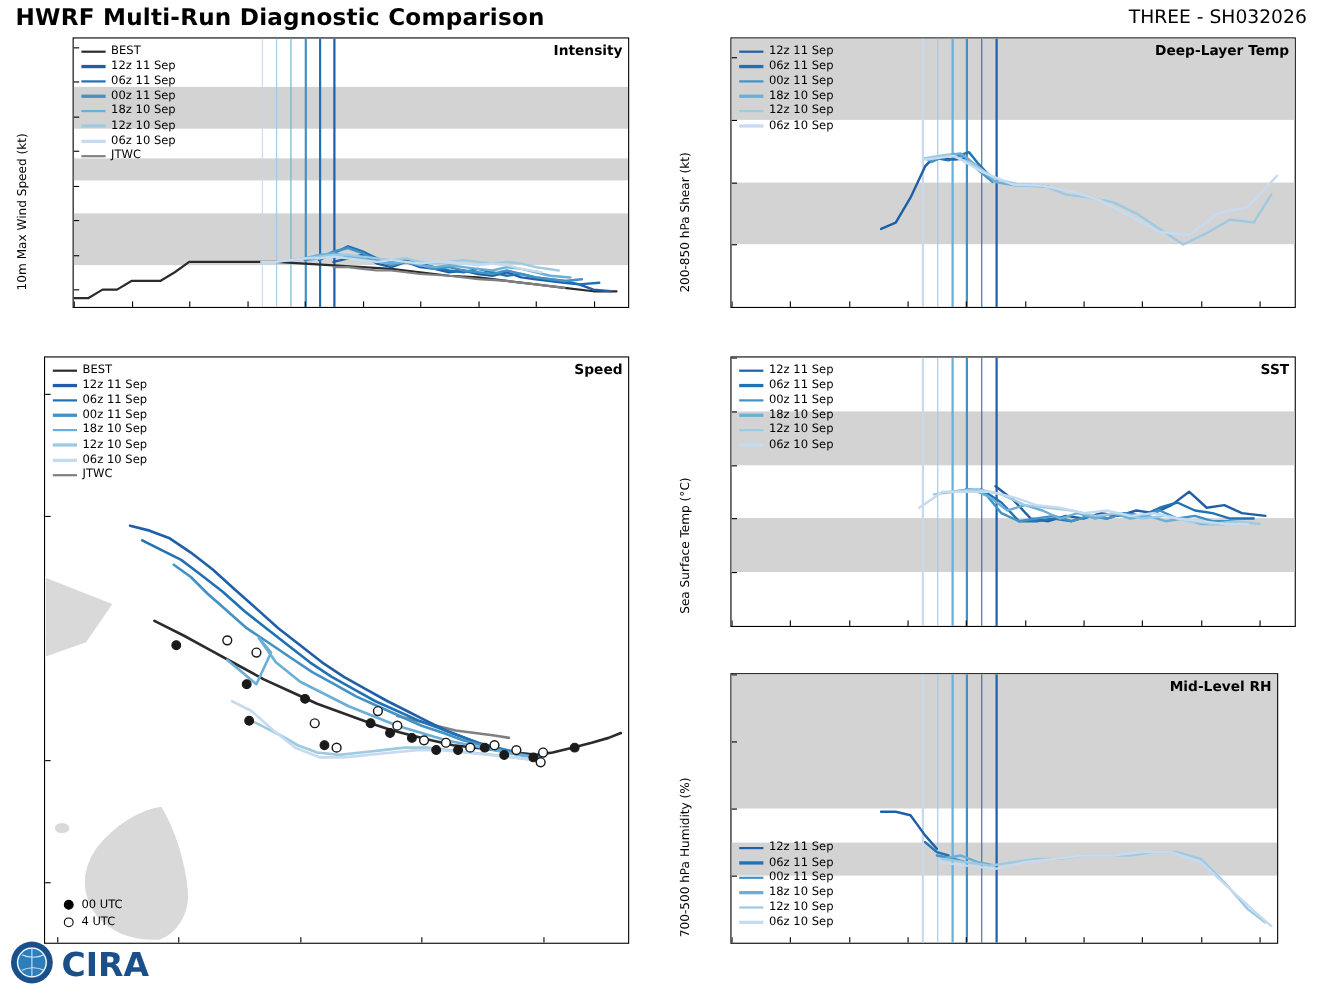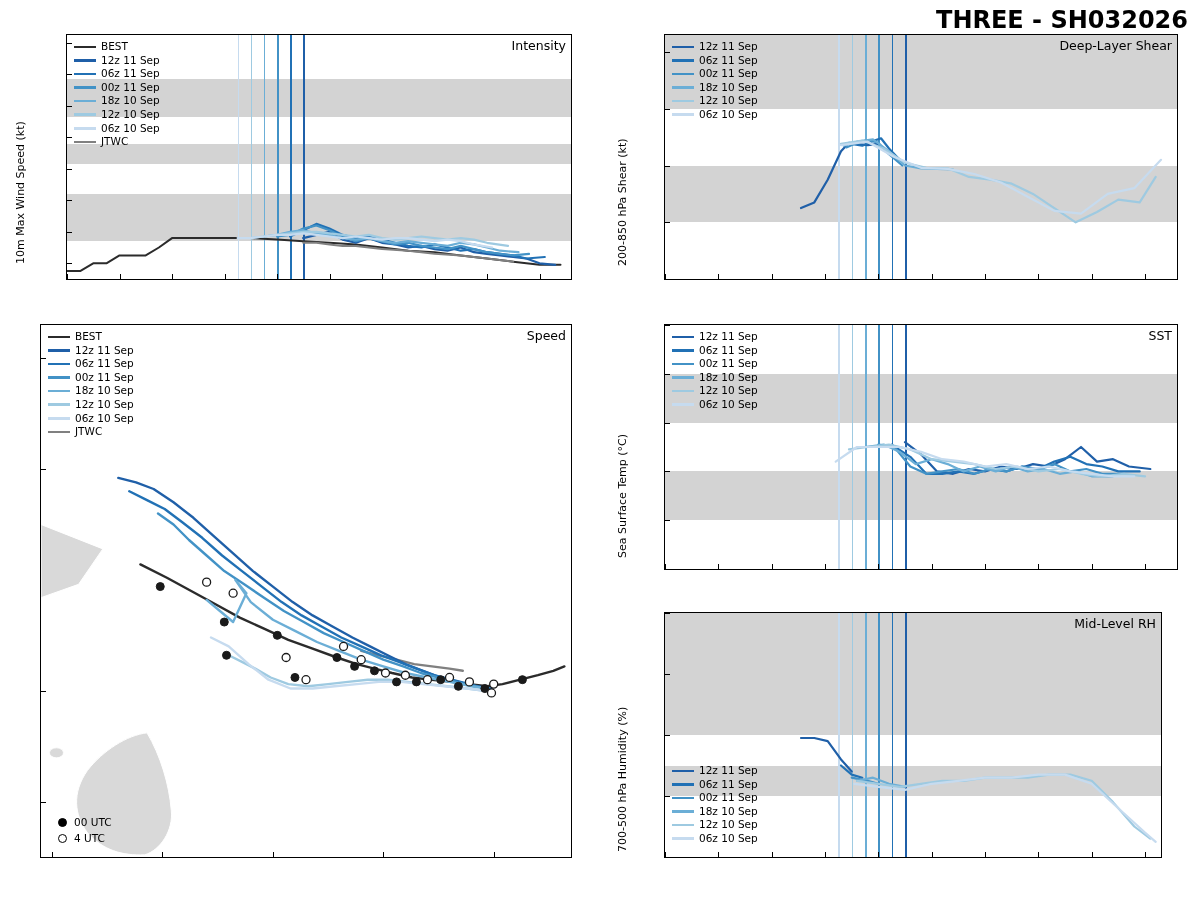--- a/index.html
+++ b/index.html
@@ -11,34 +11,34 @@
   }
   #root { position: relative; width: 1200px; height: 900px; overflow: hidden; }
 
   .hdr-left {
     position: absolute; left: 14px; top: 4px;
     font-size: 21px; font-weight: bold; color: #000;
     letter-spacing: .2px;
   }
   .hdr-right {
     position: absolute; right: 12px; top: 6px;
-    font-size: 24px; font-weight: bold; color: #000;
+    font-size: 17px; font-weight: normal; color: #000;
   }
 
   .panel { position: absolute; }
   .plot {
     position: absolute; left: 0; top: 0; right: 0; bottom: 0;
     border: 1px solid #000; background: #fff; overflow: hidden;
   }
   .band { position: absolute; left: 0; right: 0; background: #d3d3d3; }
   .vline { position: absolute; top: 0; bottom: 0; width: 1.5px; }
 
   .panel-title {
     position: absolute; right: 6px; top: 4px;
-    font-size: 12.5px; font-weight: normal; color: #000;
+    font-size: 12.5px; font-weight: bold; color: #000;
     z-index: 6;
   }
 
   .ylabel {
     position: absolute;
     transform-origin: 0 0;
     font-size: 11px; color: #000;
     white-space: nowrap;
   }
   .ytickmark {
@@ -68,20 +68,21 @@
   .mk-legend .dot.open { background: #fff; }
 
   
   .logo { position: absolute; left: 8px; bottom: 4px; width: 180px; height: 42px; }
 </style>
 </head>
 <body>
 
 <div id="root">
 
+  <div class="hdr-left">HWRF Multi-Run Diagnostic Comparison</div>
   <div class="hdr-right">THREE - SH032026</div>
 
   <div class="panel" style="left:66px; top:34px; width:506px; height:246px;">
     <div class="plot" id="p-intensity">
         <div class="band" style="top: 158.994px; height: 47.2258px;"></div>
         <div class="band" style="top: 108.619px; height: 20.4645px;"></div>
         <div class="band" style="top: 44.0774px; height: 37.7806px;"></div>
         <div class="vline" style="left: 170.625px; background: rgb(198, 219, 239);"></div>
         <div class="vline" style="left: 183.75px; background: rgb(158, 202, 225);"></div>
         <div class="vline" style="left: 196.875px; background: rgb(107, 174, 214);"></div>
@@ -284,21 +285,21 @@
         <div class="xtickmark" style="left: 53.3333px;"></div>
         <div class="xtickmark" style="left: 106.667px;"></div>
         <div class="xtickmark" style="left: 160px;"></div>
         <div class="xtickmark" style="left: 213.333px;"></div>
         <div class="xtickmark" style="left: 266.667px;"></div>
         <div class="xtickmark" style="left: 320px;"></div>
         <div class="xtickmark" style="left: 373.333px;"></div>
         <div class="xtickmark" style="left: 426.667px;"></div>
         <div class="xtickmark" style="left: 480px;"></div>
       </div>
-    <div class="panel-title">Deep-Layer Shear</div>
+    <div class="panel-title">Deep-Layer Temp</div>
     <div class="ylabel" style="left:-48px; top:232px; transform: rotate(-90deg);">200-850 hPa Shear (kt)</div>
     <div class="legend" id="lg-shear" style="left:8px; top:6px;">
         <div class="row">
           <span class="swatch" style="background: rgb(31, 95, 168);"></span>
           <span class="lbl">12z 11 Sep</span>
         </div>
         <div class="row">
           <span class="swatch" style="background: rgb(33, 113, 181);"></span>
           <span class="lbl">06z 11 Sep</span>
         </div>
@@ -443,14 +444,23 @@
           <span class="swatch" style="background: rgb(158, 202, 225);"></span>
           <span class="lbl">12z 10 Sep</span>
         </div>
         <div class="row">
           <span class="swatch" style="background: rgb(198, 219, 239);"></span>
           <span class="lbl">06z 10 Sep</span>
         </div>
       </div>
   </div>
 
+  <div class="logo">
+    <svg width="180" height="42" viewBox="0 0 180 42">
+      <circle cx="21" cy="21" r="19" fill="#1b4f8a"></circle>
+      <circle cx="21" cy="21" r="14" fill="#2e7ebc"></circle>
+      <path d="M8 21a13 13 0 0 1 26 0a13 13 0 0 1-26 0z" fill="none" stroke="#ffffff" stroke-width="1.2"></path>
+      <path d="M12 14c6 3 14 3 20 0M12 28c6-3 14-3 20 0M21 8v26" fill="none" stroke="#cfe4f5" stroke-width="1"></path>
+      <text x="48" y="33" font-family="DejaVu Sans, sans-serif" font-size="30" font-weight="bold" fill="#1b4f8a">CIRA</text>
+    </svg>
+  </div>
 
 </div>
 
 </body></html>

